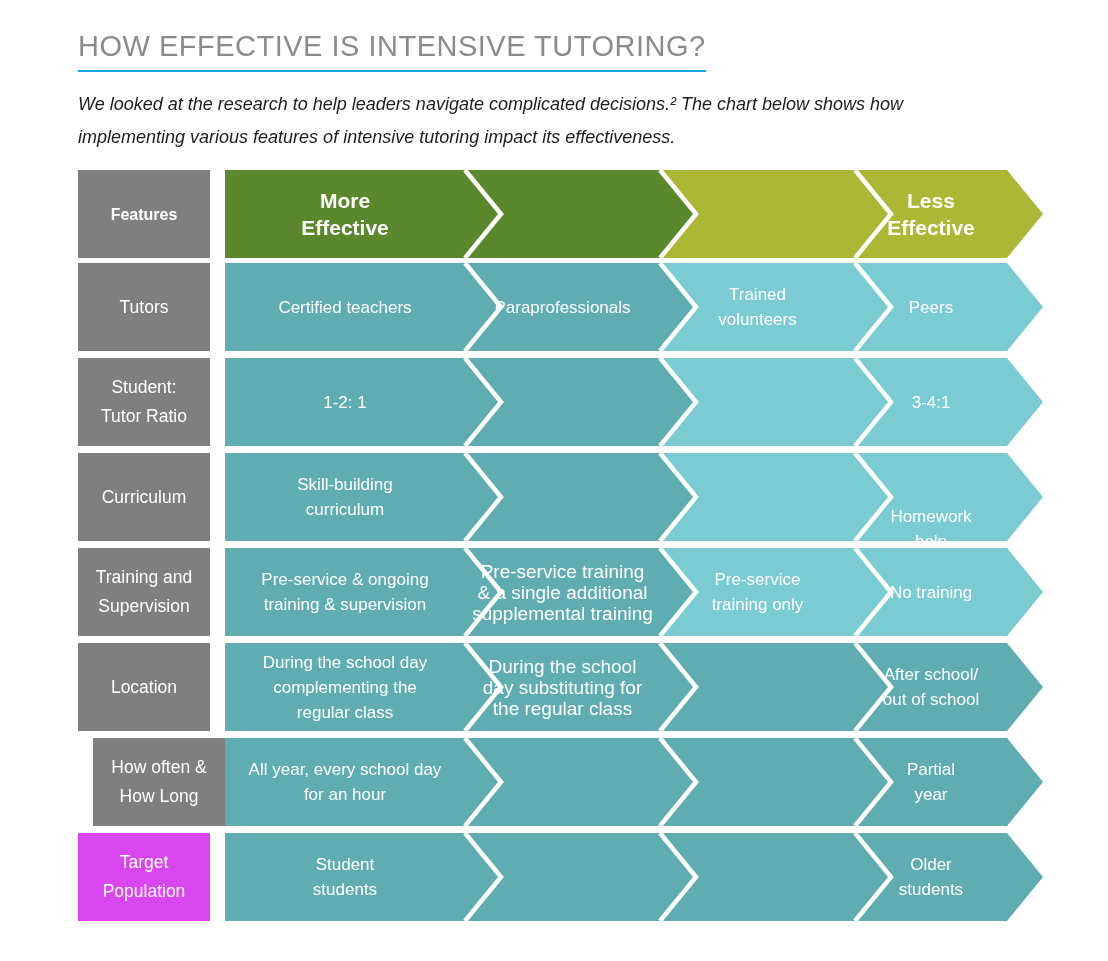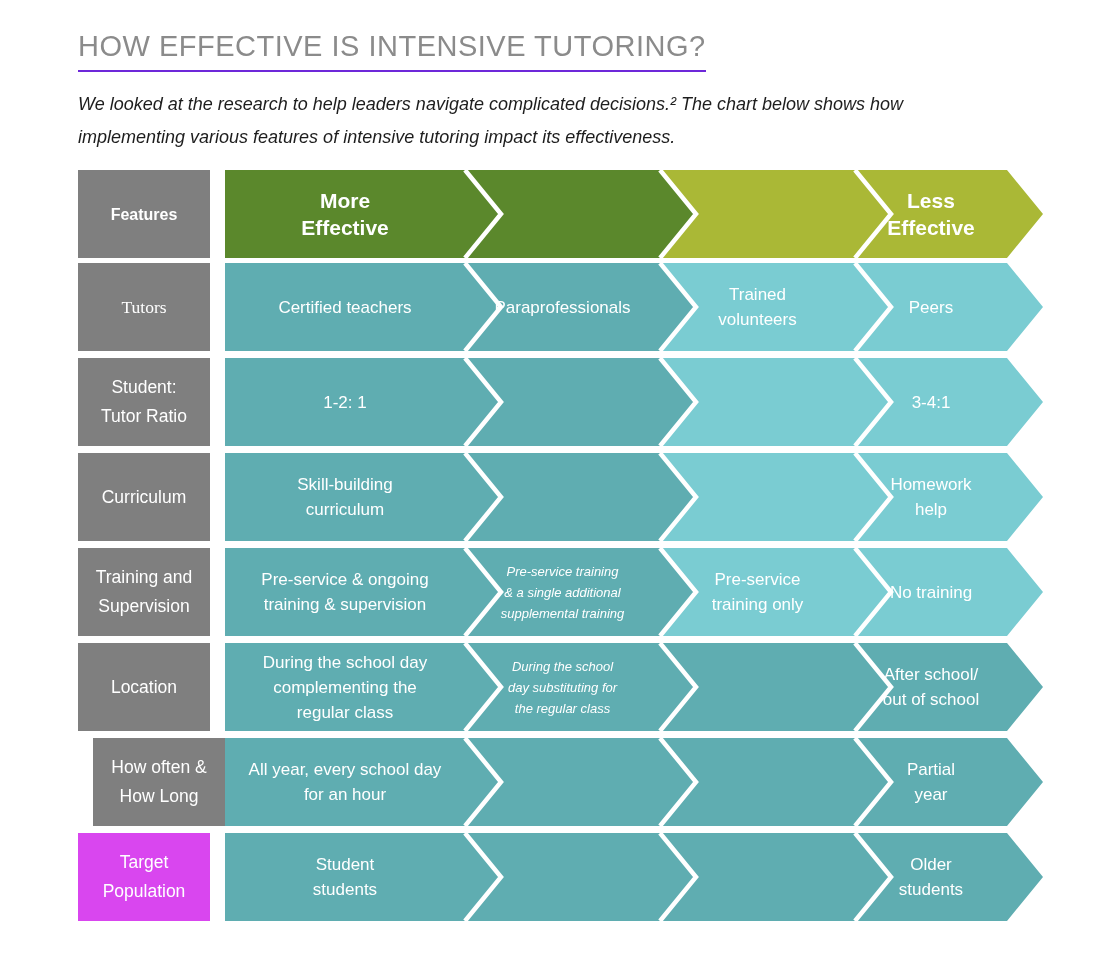--- a/index.html
+++ b/index.html
@@ -3,21 +3,21 @@
 <meta charset="utf-8">
 <style>
   html,body { margin:0; padding:0; background:#ffffff; }
   .page {
     position:relative; width:1108px; height:961px; background:#ffffff;
     font-family:"Liberation Sans", sans-serif; overflow:hidden;
   }
   .title {
     position:absolute; left:78px; top:30px;
     font-size:29px; font-weight:400; letter-spacing:0.5px;
-    color:#8b8b8b; border-bottom:2px solid #6d28d9; padding-bottom:7px;
+    color:#8b8b8b; border-bottom:2px solid #0ea5e9; padding-bottom:7px;
     white-space:nowrap;
   }
   .subtitle {
     position:absolute; left:78px; top:88px;
     font-size:18px; font-style:italic; color:#1d1d1d;
     line-height:33px; white-space:pre-line;
   }
   .table { position:absolute; left:78px; top:170px; width:990px; height:760px; }
   .row { position:absolute; left:0; width:100%; height:88px; }
   .feature {
@@ -29,21 +29,21 @@
   .feature.hdr { font-weight:bold; font-size:16px; }
   .band { position:absolute; left:147px; top:0; width:820px; height:88px; }
   .band svg { position:absolute; left:0; top:0; display:block; }
   .cells { position:absolute; left:0; top:0; width:100%; height:100%; }
   .cell {
     position:absolute; top:0; height:88px;
     display:flex; align-items:center; justify-content:center;
     text-align:center; color:#ffffff; font-size:17px; line-height:25px;
     white-space:pre-line;
   }
-  .cell.small { font-size:13px; line-height:21px;font-style:italic; }
+  .cell.small { font-size:19px; line-height:21px; }
   .cell.hdr { font-weight:bold; font-size:21px; line-height:27px; }
 </style>
 </head>
 <body>
 
 <div class="page">
   <div class="title">HOW EFFECTIVE IS INTENSIVE TUTORING?</div>
   <div class="subtitle">We looked at the research to help leaders navigate complicated decisions.² The chart below shows how
 implementing various features of intensive tutoring impact its effectiveness.</div>
   <div class="table" id="table">
@@ -63,21 +63,21 @@
             <div class="cell hdr" style="left: 0px; width: 240px;">More
 Effective</div>
             <div class="cell hdr" style="left: 240px; width: 195px;"></div>
             <div class="cell hdr" style="left: 435px; width: 195px;"></div>
             <div class="cell hdr" style="left: 630px; width: 152px;">Less
 Effective</div>
           </div>
         </div>
       </div>
       <div class="row" style="top: 93px;">
-        <div class="feature" style="background: rgb(127, 127, 127); font-family: Liberation Serif, serif;">Tutors</div>
+        <div class="feature" style="background: rgb(127, 127, 127);">Tutors</div>
         <div class="band">
           <svg width="820" height="88" viewBox="0 0 820 88">
             <polygon points="0,0 240,0 276,44 240,88 0,88" fill="#5fadb1"></polygon>
             <polygon points="240,0 435,0 471,44 435,88 240,88 276,44" fill="#5fadb1"></polygon>
             <polygon points="435,0 630,0 666,44 630,88 435,88 471,44" fill="#7accd2"></polygon>
             <polygon points="630,0 782,0 818,44 782,88 630,88 666,44" fill="#7accd2"></polygon>
             <polyline points="240,0 276,44 240,88" fill="none" stroke="#ffffff" stroke-width="4.5"></polyline>
             <polyline points="435,0 471,44 435,88" fill="none" stroke="#ffffff" stroke-width="4.5"></polyline>
             <polyline points="630,0 666,44 630,88" fill="none" stroke="#ffffff" stroke-width="4.5"></polyline>
           </svg>
@@ -121,21 +121,21 @@
             <polygon points="630,0 782,0 818,44 782,88 630,88 666,44" fill="#7accd2"></polygon>
             <polyline points="240,0 276,44 240,88" fill="none" stroke="#ffffff" stroke-width="4.5"></polyline>
             <polyline points="435,0 471,44 435,88" fill="none" stroke="#ffffff" stroke-width="4.5"></polyline>
             <polyline points="630,0 666,44 630,88" fill="none" stroke="#ffffff" stroke-width="4.5"></polyline>
           </svg>
           <div class="cells">
             <div class="cell" style="left: 0px; width: 240px;">Skill-building
 curriculum</div>
             <div class="cell" style="left: 240px; width: 195px;"></div>
             <div class="cell" style="left: 435px; width: 195px;"></div>
-            <div class="cell" style="left: 630px; width: 152px;">Homework
+            <div class="cell" style="left: 630px; width: 152px; margin-top: 32px;">Homework
 help</div>
           </div>
         </div>
       </div>
       <div class="row" style="top: 378px;">
         <div class="feature" style="background: rgb(127, 127, 127);">Training and
 Supervision</div>
         <div class="band">
           <svg width="820" height="88" viewBox="0 0 820 88">
             <polygon points="0,0 240,0 276,44 240,88 0,88" fill="#5fadb1"></polygon>

